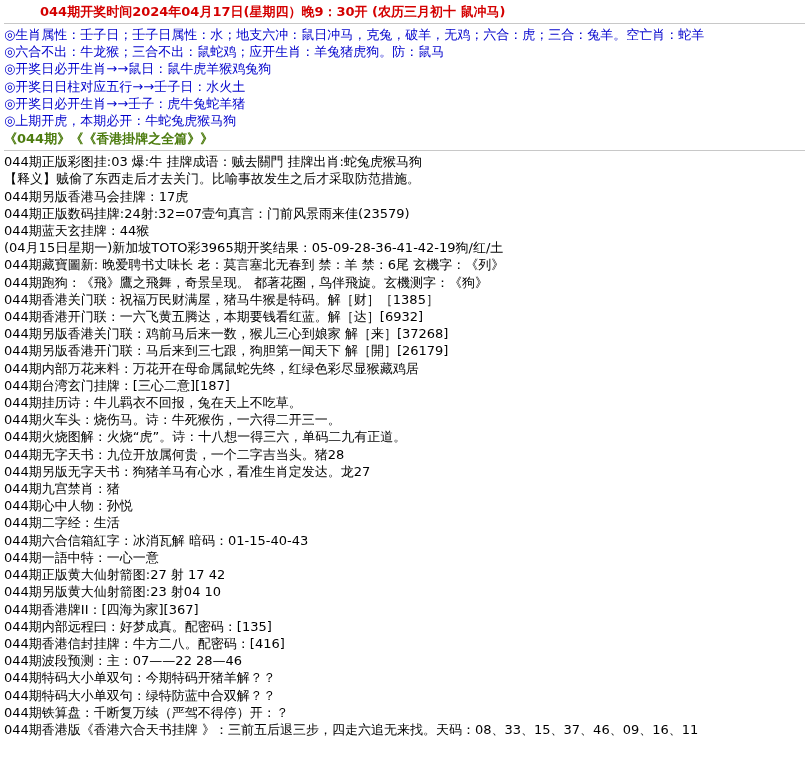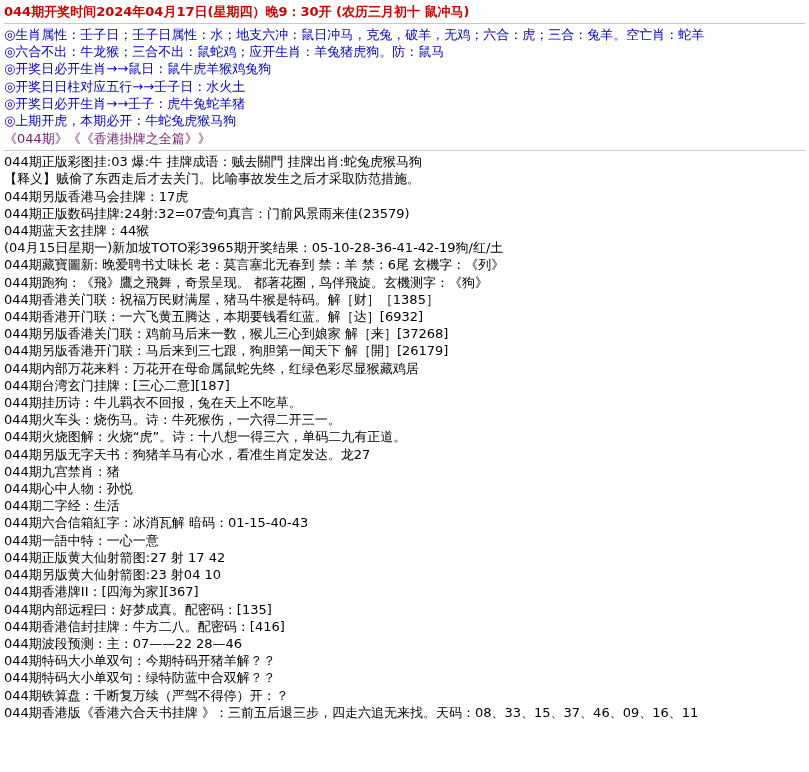--- a/index.html
+++ b/index.html
@@ -22,30 +22,31 @@
   .line {
     line-height: 17.2px;
     white-space: nowrap;
     overflow: hidden;
   }
   .blue { color: #0000cc; }
   .title-line {
     color: #d40000;
     font-weight: bold;
     line-height: 18px;
+    margin-left: 36px;
   }
   .hr {
     border: 0;
     border-top: 1px solid #c8c8c8;
     margin: 2px 0 2px 0;
     height: 0;
   }
   .sec-title {
-    color: #701a75;
-    font-weight: normal;
+    color: #4d7c0f;
+    font-weight: bold;
     line-height: 19px;
   }
   .small { font-size: 13px; }
 </style>
 </head>
 <body>
 
 <div class="page">
 
   <div class="line title-line">044期开奖时间2024年04月17日(星期四）晚9：30开 (农历三月初十  鼠冲马)</div>
@@ -62,32 +63,33 @@
 
   <div class="line sec-title">《044期》《《香港掛牌之全篇》》</div>
   <hr class="hr">
 
   <div>
     <div class="line">044期正版彩图挂:03  爆:牛  挂牌成语：贼去關門  挂牌出肖:蛇兔虎猴马狗</div>
     <div class="line">【释义】贼偷了东西走后才去关门。比喻事故发生之后才采取防范措施。</div>
     <div class="line">044期另版香港马会挂牌：17虎</div>
     <div class="line">044期正版数码挂牌:24射:32=07壹句真言：门前风景雨来佳(23579)</div>
     <div class="line">044期蓝天玄挂牌：44猴</div>
-    <div class="line">(04月15日星期一)新加坡TOTO彩3965期开奖结果：05-10-28-36-41-42-19狗/红/土</div>
+    <div class="line">(04月15日星期一)新加坡TOTO彩3965期开奖结果：05-09-28-36-41-42-19狗/红/土</div>
     <div class="line">044期藏寶圖新: 晚爱聘书丈味长  老：莫言塞北无春到  禁：羊  禁：6尾  玄機字：《列》</div>
     <div class="line">044期跑狗：《飛》鷹之飛舞，奇景呈现。  都著花圈，鸟伴飛旋。玄機测字：《狗》</div>
     <div class="line">044期香港关门联：祝福万民财满屋，猪马牛猴是特码。解［财］［1385］</div>
     <div class="line">044期香港开门联：一六飞黄五腾达，本期要钱看红蓝。解［达］[6932]</div>
     <div class="line">044期另版香港关门联：鸡前马后来一数，猴儿三心到娘家  解［来］[37268]</div>
     <div class="line">044期另版香港开门联：马后来到三七跟，狗胆第一闻天下  解［開］[26179]</div>
     <div class="line">044期内部万花来料：万花开在母命属鼠蛇先终，红绿色彩尽显猴藏鸡居</div>
     <div class="line">044期台湾玄门挂牌：[三心二意][187]</div>
     <div class="line">044期挂历诗：牛儿羁衣不回报，兔在天上不吃草。</div>
     <div class="line">044期火车头：烧伤马。诗：牛死猴伤，一六得二开三一。</div>
     <div class="line">044期火烧图解：火烧“虎”。诗：十八想一得三六，单码二九有正道。</div>
+    <div class="line">044期无字天书：九位开放属何贵，一个二字吉当头。猪28</div>
     <div class="line">044期另版无字天书：狗猪羊马有心水，看准生肖定发达。龙27</div>
     <div class="line">044期九宫禁肖：猪</div>
     <div class="line">044期心中人物：孙悦</div>
     <div class="line">044期二字经：生活</div>
     <div class="line">044期六合信箱紅字：冰消瓦解  暗码：01-15-40-43</div>
     <div class="line">044期一語中特：一心一意</div>
     <div class="line">044期正版黄大仙射箭图:27 射 17 42</div>
     <div class="line">044期另版黄大仙射箭图:23 射04 10</div>
     <div class="line">044期香港牌II：[四海为家][367]</div>
     <div class="line">044期内部远程曰：好梦成真。配密码：[135]</div>

